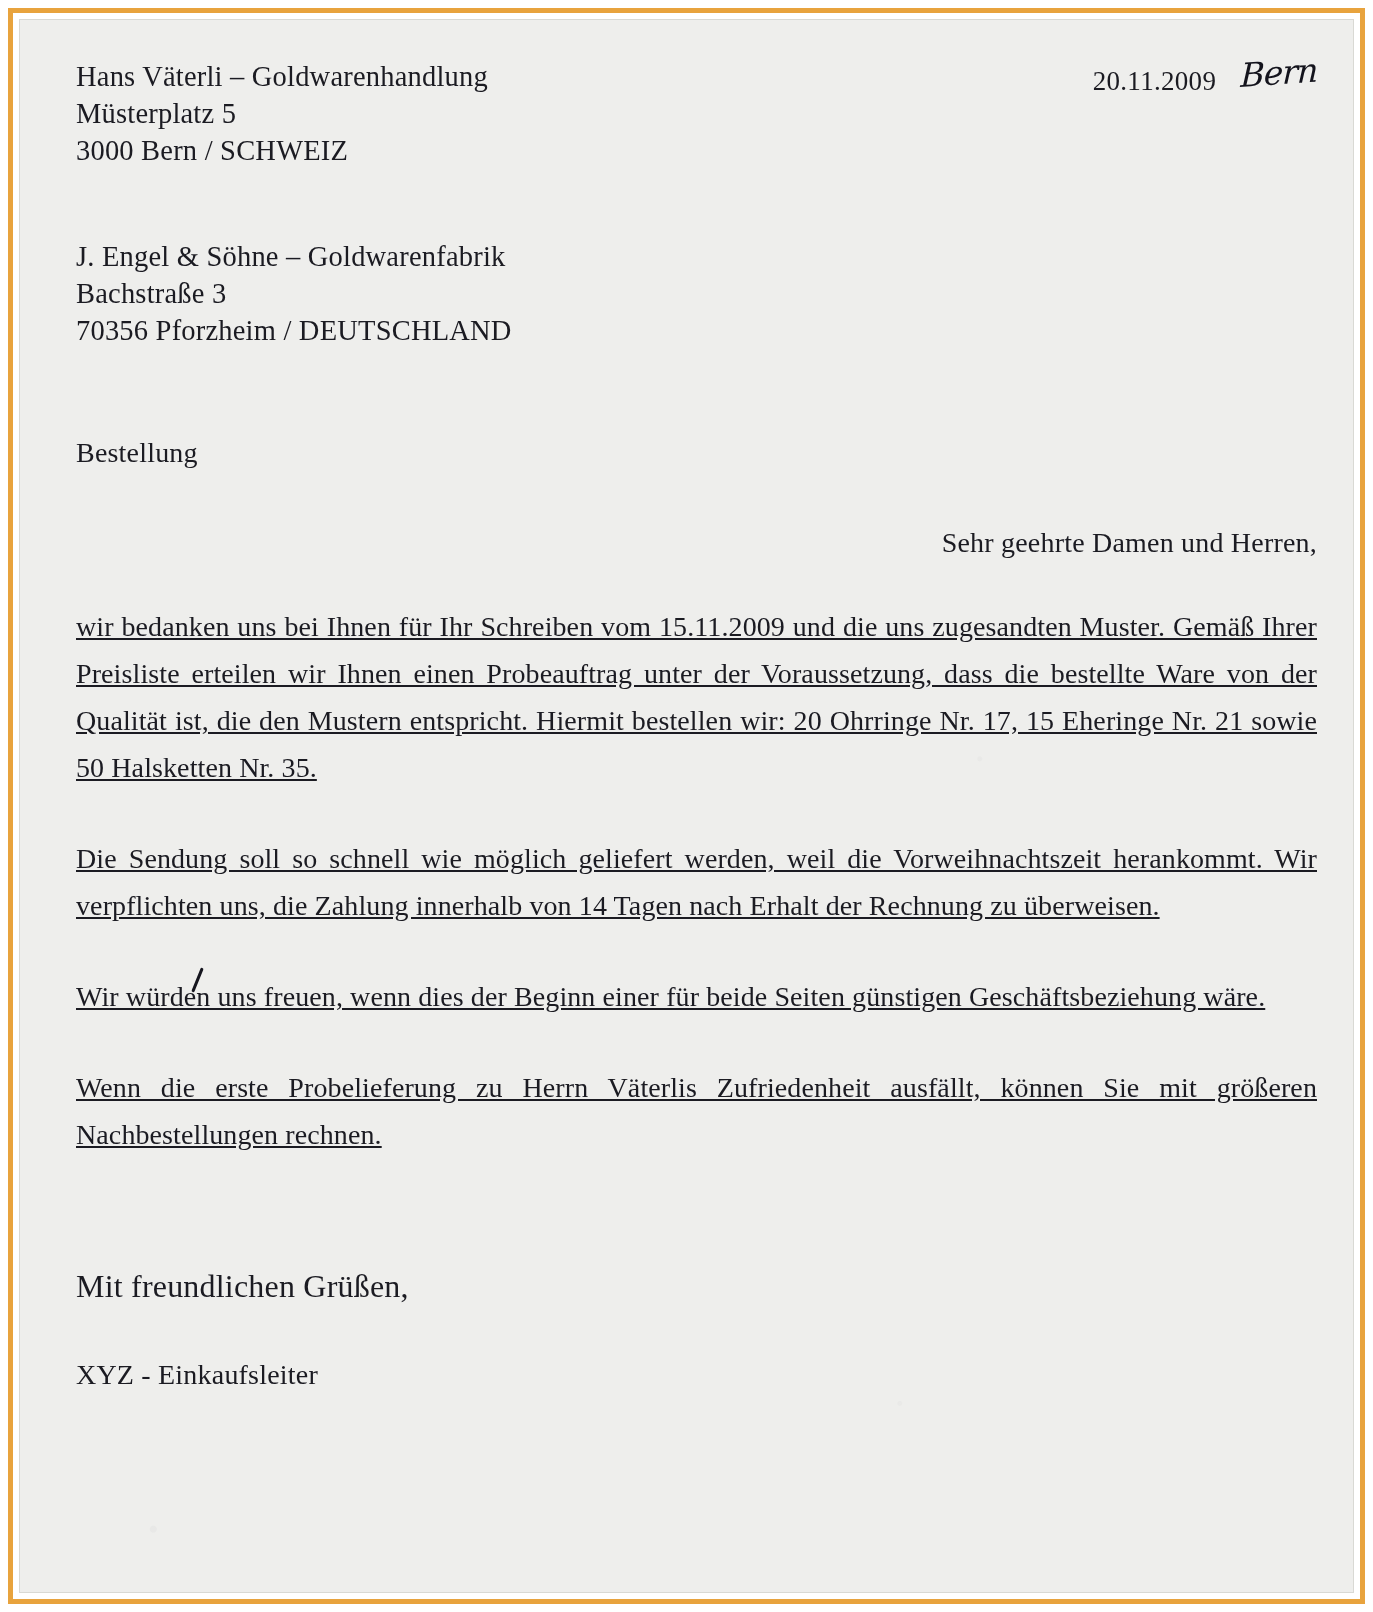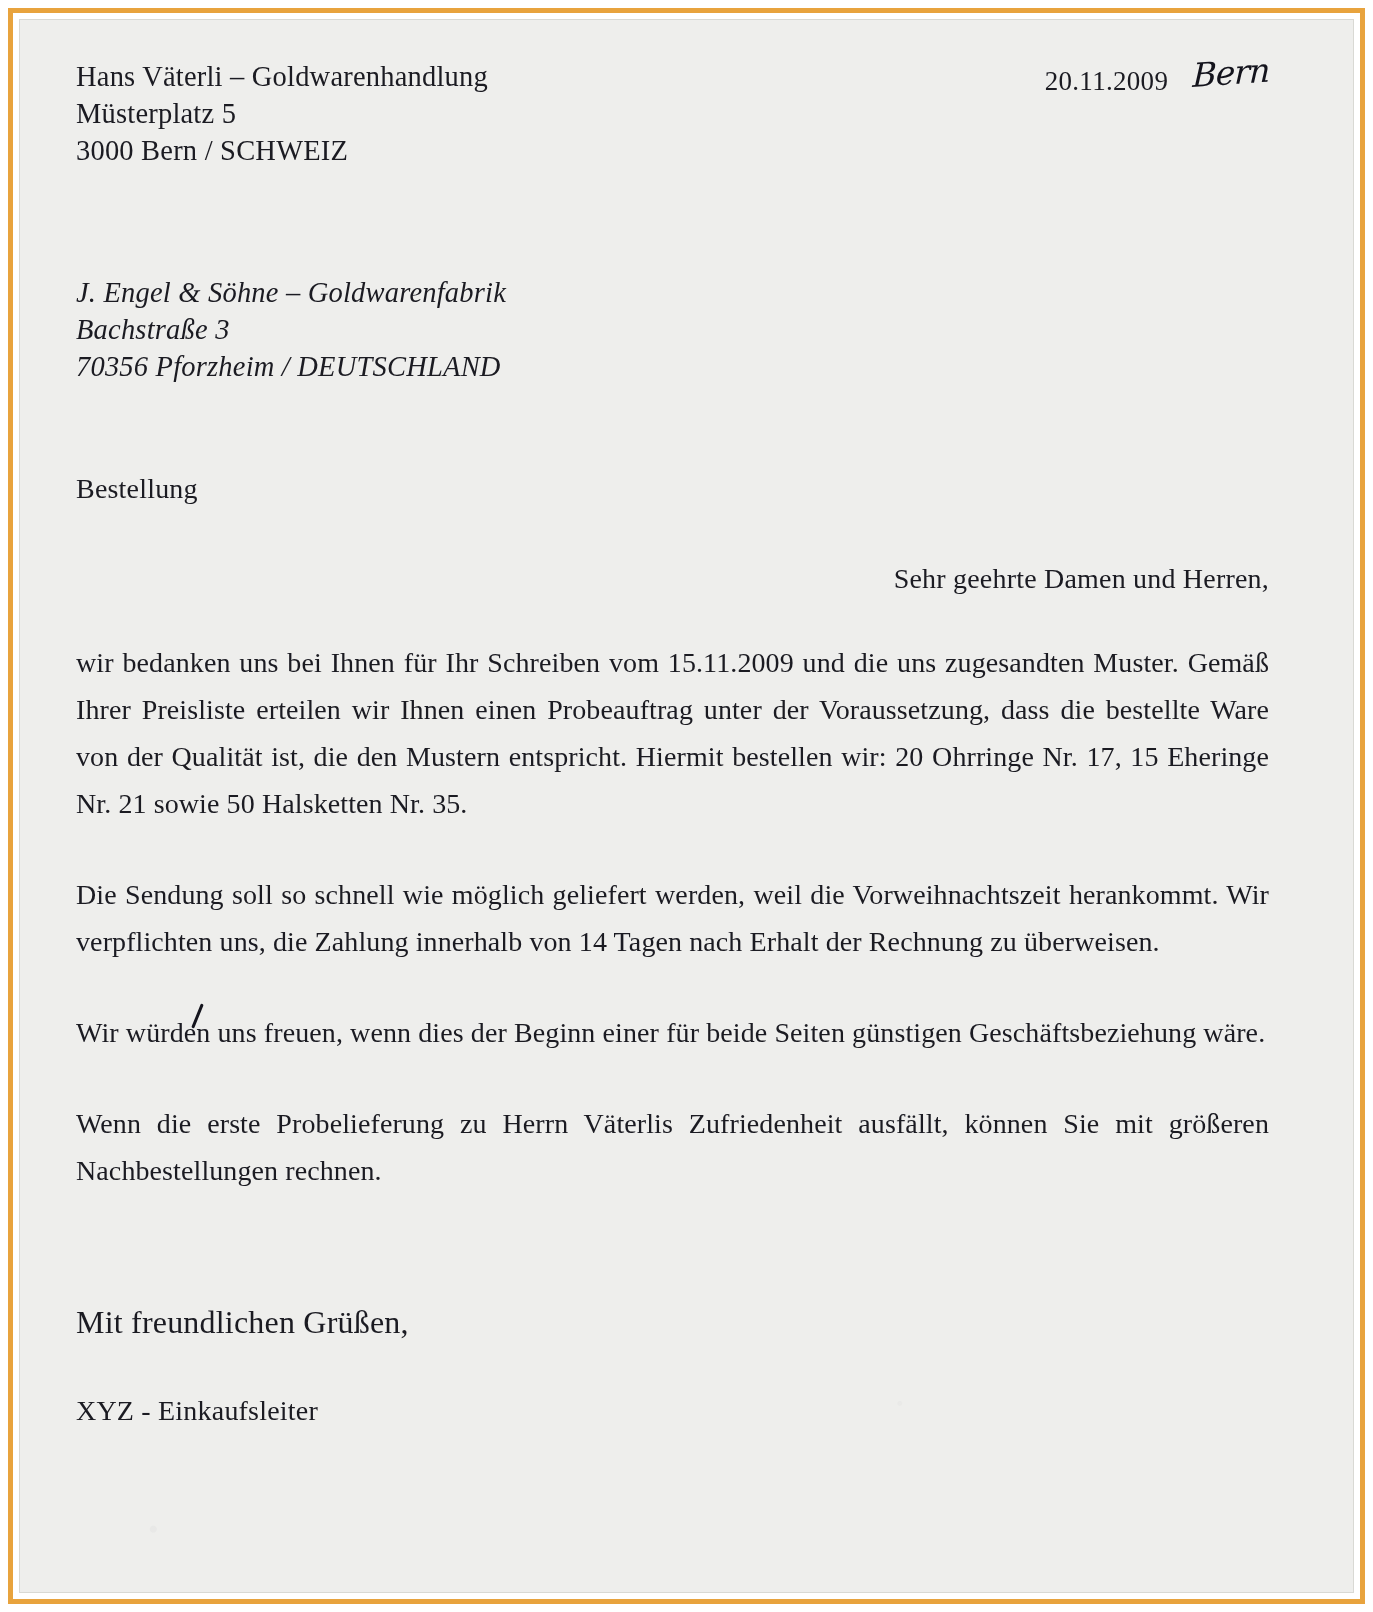--- a/index.html
+++ b/index.html
@@ -41,21 +41,21 @@
 
   
   .paper {
     position: absolute;
     left: 20px;
     top: 20px;
     right: 20px;
     bottom: 20px;
     background: #eeeeec;
     box-sizing: border-box;
-    padding: 38px 84px 40px 56px;
+    padding: 38px 36px 40px 56px;
     color: #1b1b22;
   }
 
   .scan-noise {
     position: absolute;
     inset: 0;
     pointer-events: none;
     background:
       radial-gradient(circle at 72% 47%, rgba(120,120,130,0.045) 0 2px, transparent 3px),
       radial-gradient(circle at 66% 88%, rgba(120,120,130,0.04) 0 2px, transparent 3px),
@@ -99,25 +99,24 @@
     font-family: "DejaVu Serif", serif;
     font-style: italic;
     font-size: 33px;
     color: #13131c;
     transform: rotate(-4deg) skewX(-6deg);
     transform-origin: left bottom;
     letter-spacing: -1px;
   }
 
   .recipient-block {
-    margin-top: 96px;
+    margin-top: 60px;
     font-size: 28.5px;
     line-height: 1.30;
     letter-spacing: 0.2px;
-    font-style: italic;
   }
   .recipient-block .line { white-space: pre; }
 
   .subject {
     margin-top: 88px;
     font-size: 28px;
     letter-spacing: 0.2px;
   }
 
   .salutation {
@@ -128,20 +127,21 @@
   }
 
   .body-paragraph {
     margin-top: 44px;
     font-size: 28px;
     line-height: 1.68;
     text-align: justify;
     text-justify: inter-word;
     letter-spacing: 0.1px;
     position: relative;
+    text-decoration: underline;
   }
   .body-paragraph.last-line-short { text-align-last: left; }
 
   .closing {
     margin-top: 110px;
     font-size: 32px;
     letter-spacing: 0.2px;
   }
   .signer {
     margin-top: 54px;

